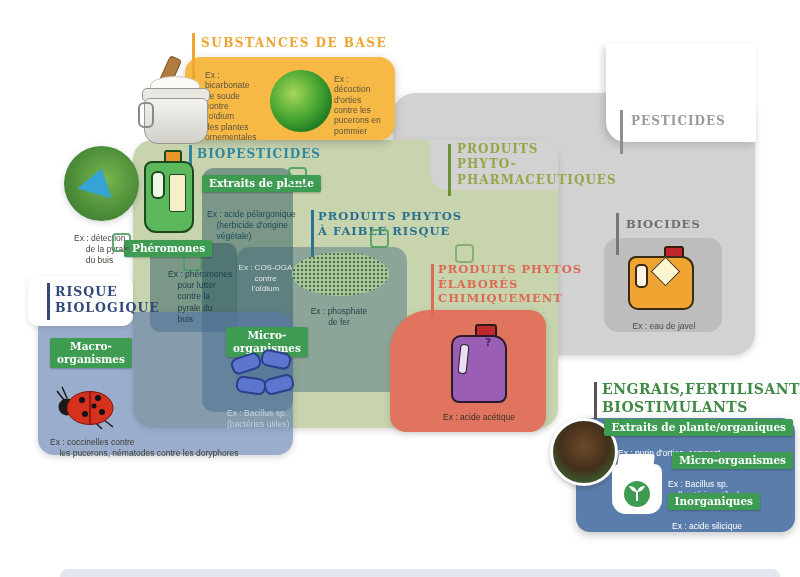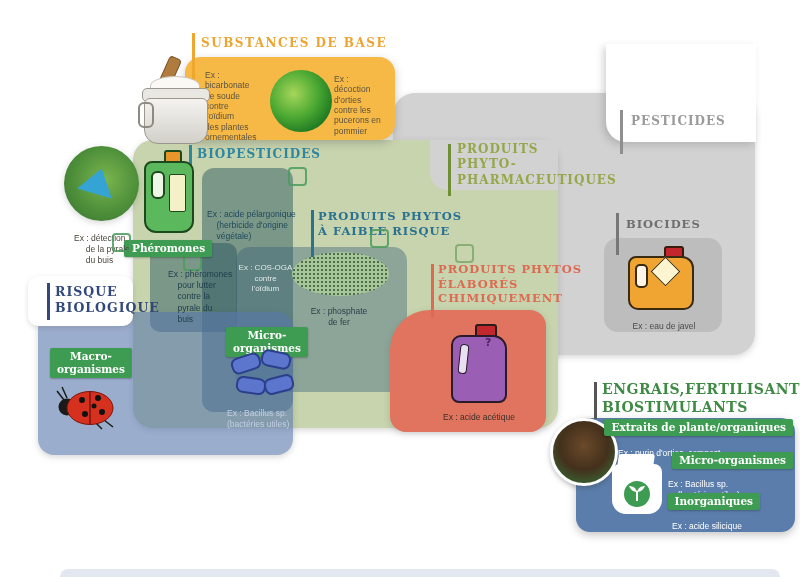--- a/index.html
+++ b/index.html
@@ -101,56 +101,59 @@
   <div class="ex" style="left:436px;top:404px;width:86px;text-align:center;color:#3a2f28;">Ex : acide acétique</div>
 
   <div class="abs softshad" style="left:38px;top:312px;width:255px;height:143px;background:rgba(88,118,172,0.60);border-radius:16px;"></div>
   <div class="abs" style="left:28px;top:276px;width:105px;height:50px;background:#ffffff;border-radius:10px;box-shadow:0 2px 5px rgba(90,90,90,0.2);"></div>
   <div class="vbar" style="left:47px;top:283px;height:37px;background:#32487c;"></div>
   <div class="hdr" style="left:55px;top:284px;font-size:12.5px;color:#32487c;">RISQUE
 BIOLOGIQUE</div>
 
   <div class="vbar" style="left:189px;top:145px;height:26px;background:#2e86a0;"></div>
   <div class="hdr" style="left:197px;top:147px;font-size:12px;color:#2e86a0;">BIOPESTICIDES</div>
+  <div class="chip" style="left:202px;top:175px;">Extraits de plante</div>
   <div class="ex" style="left:207px;top:201px;color:#1d4a5c;">Ex : acide pélargonique
     (herbicide d'origine
     végétale)</div>
   <div class="osq" style="left:183px;top:252px;"></div>
   <div class="chip" style="left:124px;top:240px;padding-left:8px;">Phéromones</div>
   <div class="ex" style="left:168px;top:261px;color:#20404e;">Ex : phéromones
     pour lutter
     contre la
     pyrale du
     buis</div>
 
   <div class="chip" style="left:226px;top:327px;">Micro-
 organismes</div>
   <div class="abs" style="left:231px;top:355px;width:26px;height:13px;background:#5b76cc;border:2px solid #2c3f8c;border-radius:7px;transform:rotate(-18deg);"></div>
   <div class="abs" style="left:261px;top:351px;width:26px;height:13px;background:#5b76cc;border:2px solid #2c3f8c;border-radius:7px;transform:rotate(12deg);"></div>
   <div class="abs" style="left:236px;top:377px;width:26px;height:13px;background:#5b76cc;border:2px solid #2c3f8c;border-radius:7px;transform:rotate(8deg);"></div>
   <div class="abs" style="left:264px;top:376px;width:26px;height:13px;background:#5b76cc;border:2px solid #2c3f8c;border-radius:7px;transform:rotate(-14deg);"></div>
   <div class="ex" style="left:227px;top:400px;color:#c2cfe8;">Ex : Bacillus sp.
 (bactéries utiles)</div>
 
-  <div class="chip" style="left:50px;top:348px;">Macro-
+  <div class="chip" style="left:50px;top:338px;">Macro-
 organismes</div>
   <svg class="abs" style="left:54px;top:384px;" width="68" height="46" viewBox="0 0 68 46">
     <line x1="10" y1="16" x2="3" y2="7" stroke="#1a1a1a" stroke-width="1.5"></line>
     <line x1="13" y1="14" x2="8" y2="3" stroke="#1a1a1a" stroke-width="1.5"></line>
     <line x1="50" y1="36" x2="59" y2="43" stroke="#1a1a1a" stroke-width="1.5"></line>
     <line x1="42" y1="39" x2="48" y2="45" stroke="#1a1a1a" stroke-width="1.5"></line>
     <circle cx="13" cy="23" r="8.5" fill="#1a1a1a"></circle>
     <ellipse cx="36" cy="24" rx="23" ry="16.5" fill="#d6301f" stroke="#7a150c" stroke-width="1"></ellipse>
     <line x1="36" y1="8" x2="36" y2="40" stroke="#7a150c" stroke-width="1.5"></line>
     <circle cx="28" cy="16" r="3" fill="#111"></circle>
     <circle cx="44" cy="14" r="3" fill="#111"></circle>
     <circle cx="31" cy="30" r="3" fill="#111"></circle>
     <circle cx="48" cy="28" r="3" fill="#111"></circle>
     <circle cx="40" cy="22" r="2.5" fill="#111"></circle>
   </svg>
+  <div class="ex" style="left:50px;top:429px;color:#3c3c33;">Ex : coccinelles contre
+    les pucerons, nématodes contre les doryphores</div>
 
   <div class="abs softshad" style="left:64px;top:146px;width:75px;height:75px;border-radius:50%;
               background:radial-gradient(circle at 55% 45%, #7ab54e, #4e8f3a 55%, #35702c);overflow:hidden;">
     <div class="abs" style="left:16px;top:22px;width:0;height:0;border-left:18px solid transparent;border-right:18px solid transparent;border-bottom:26px solid #35a3d4;transform:rotate(16deg);"></div>
   </div>
   <div class="ex" style="left:74px;top:225px;color:#4a473c;">Ex : détection
      de la pyrale
      du buis</div>
 
   <div class="abs" style="left:142px;top:150px;width:52px;height:84px;">

